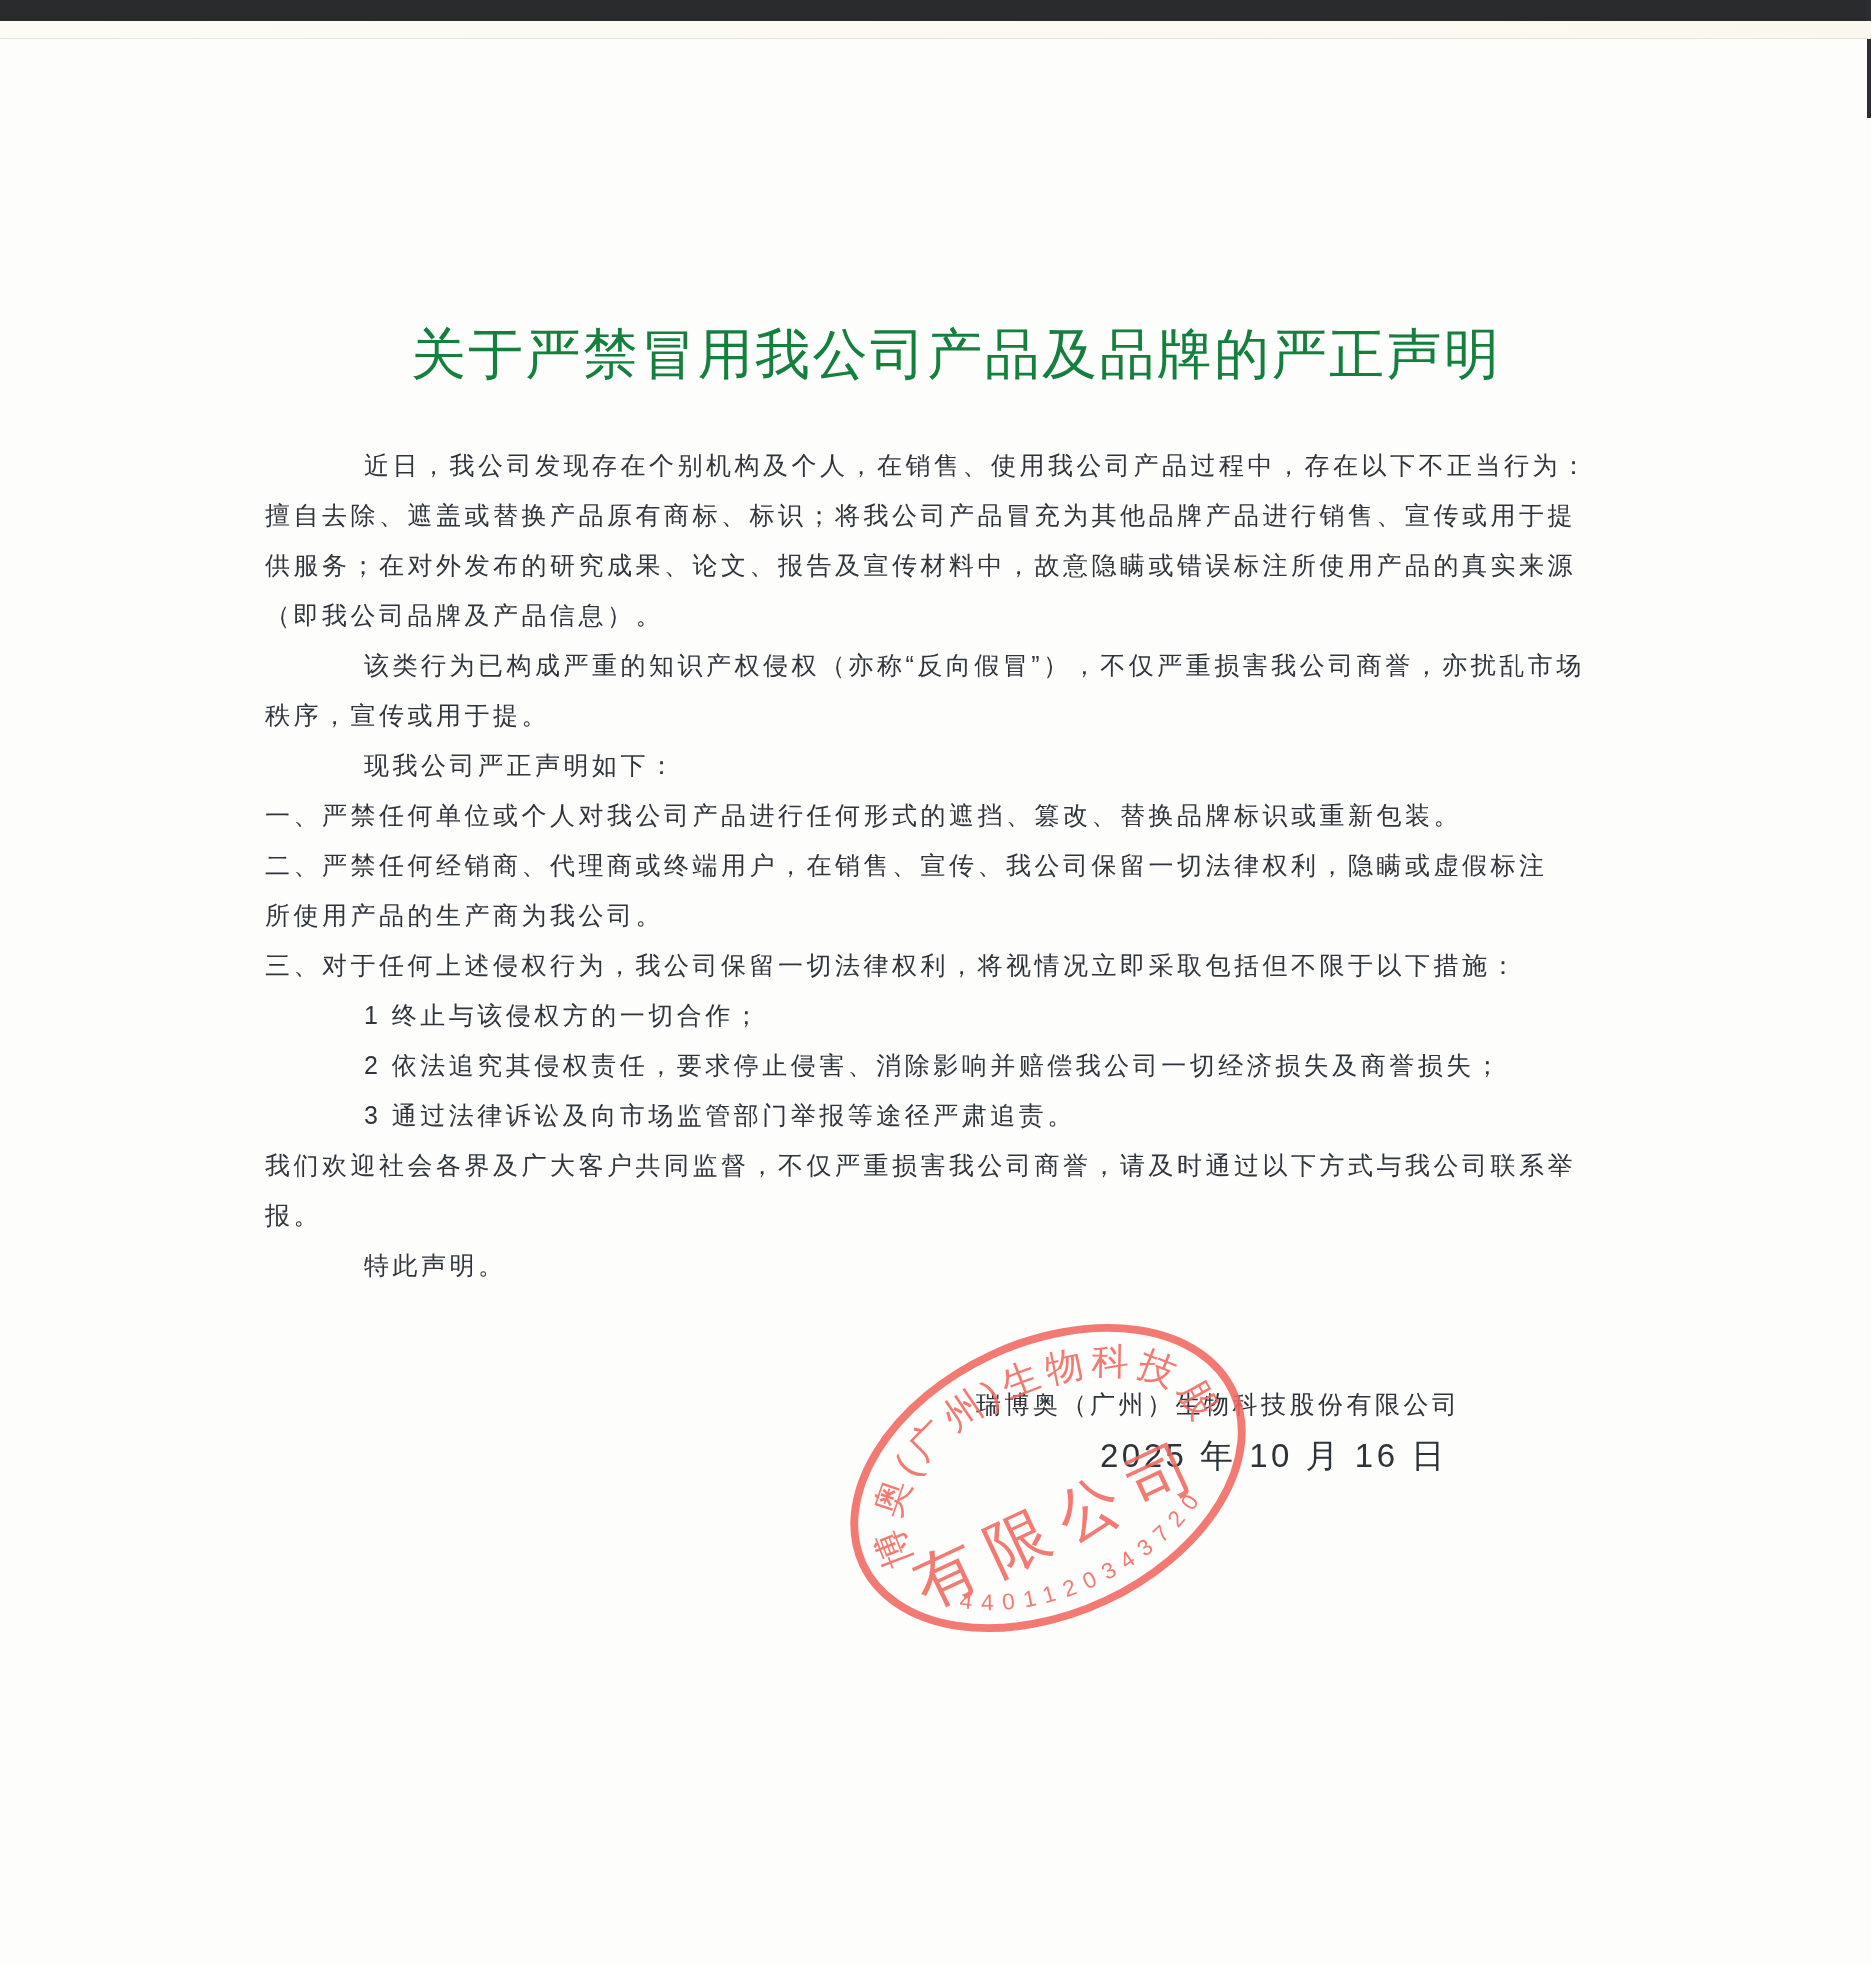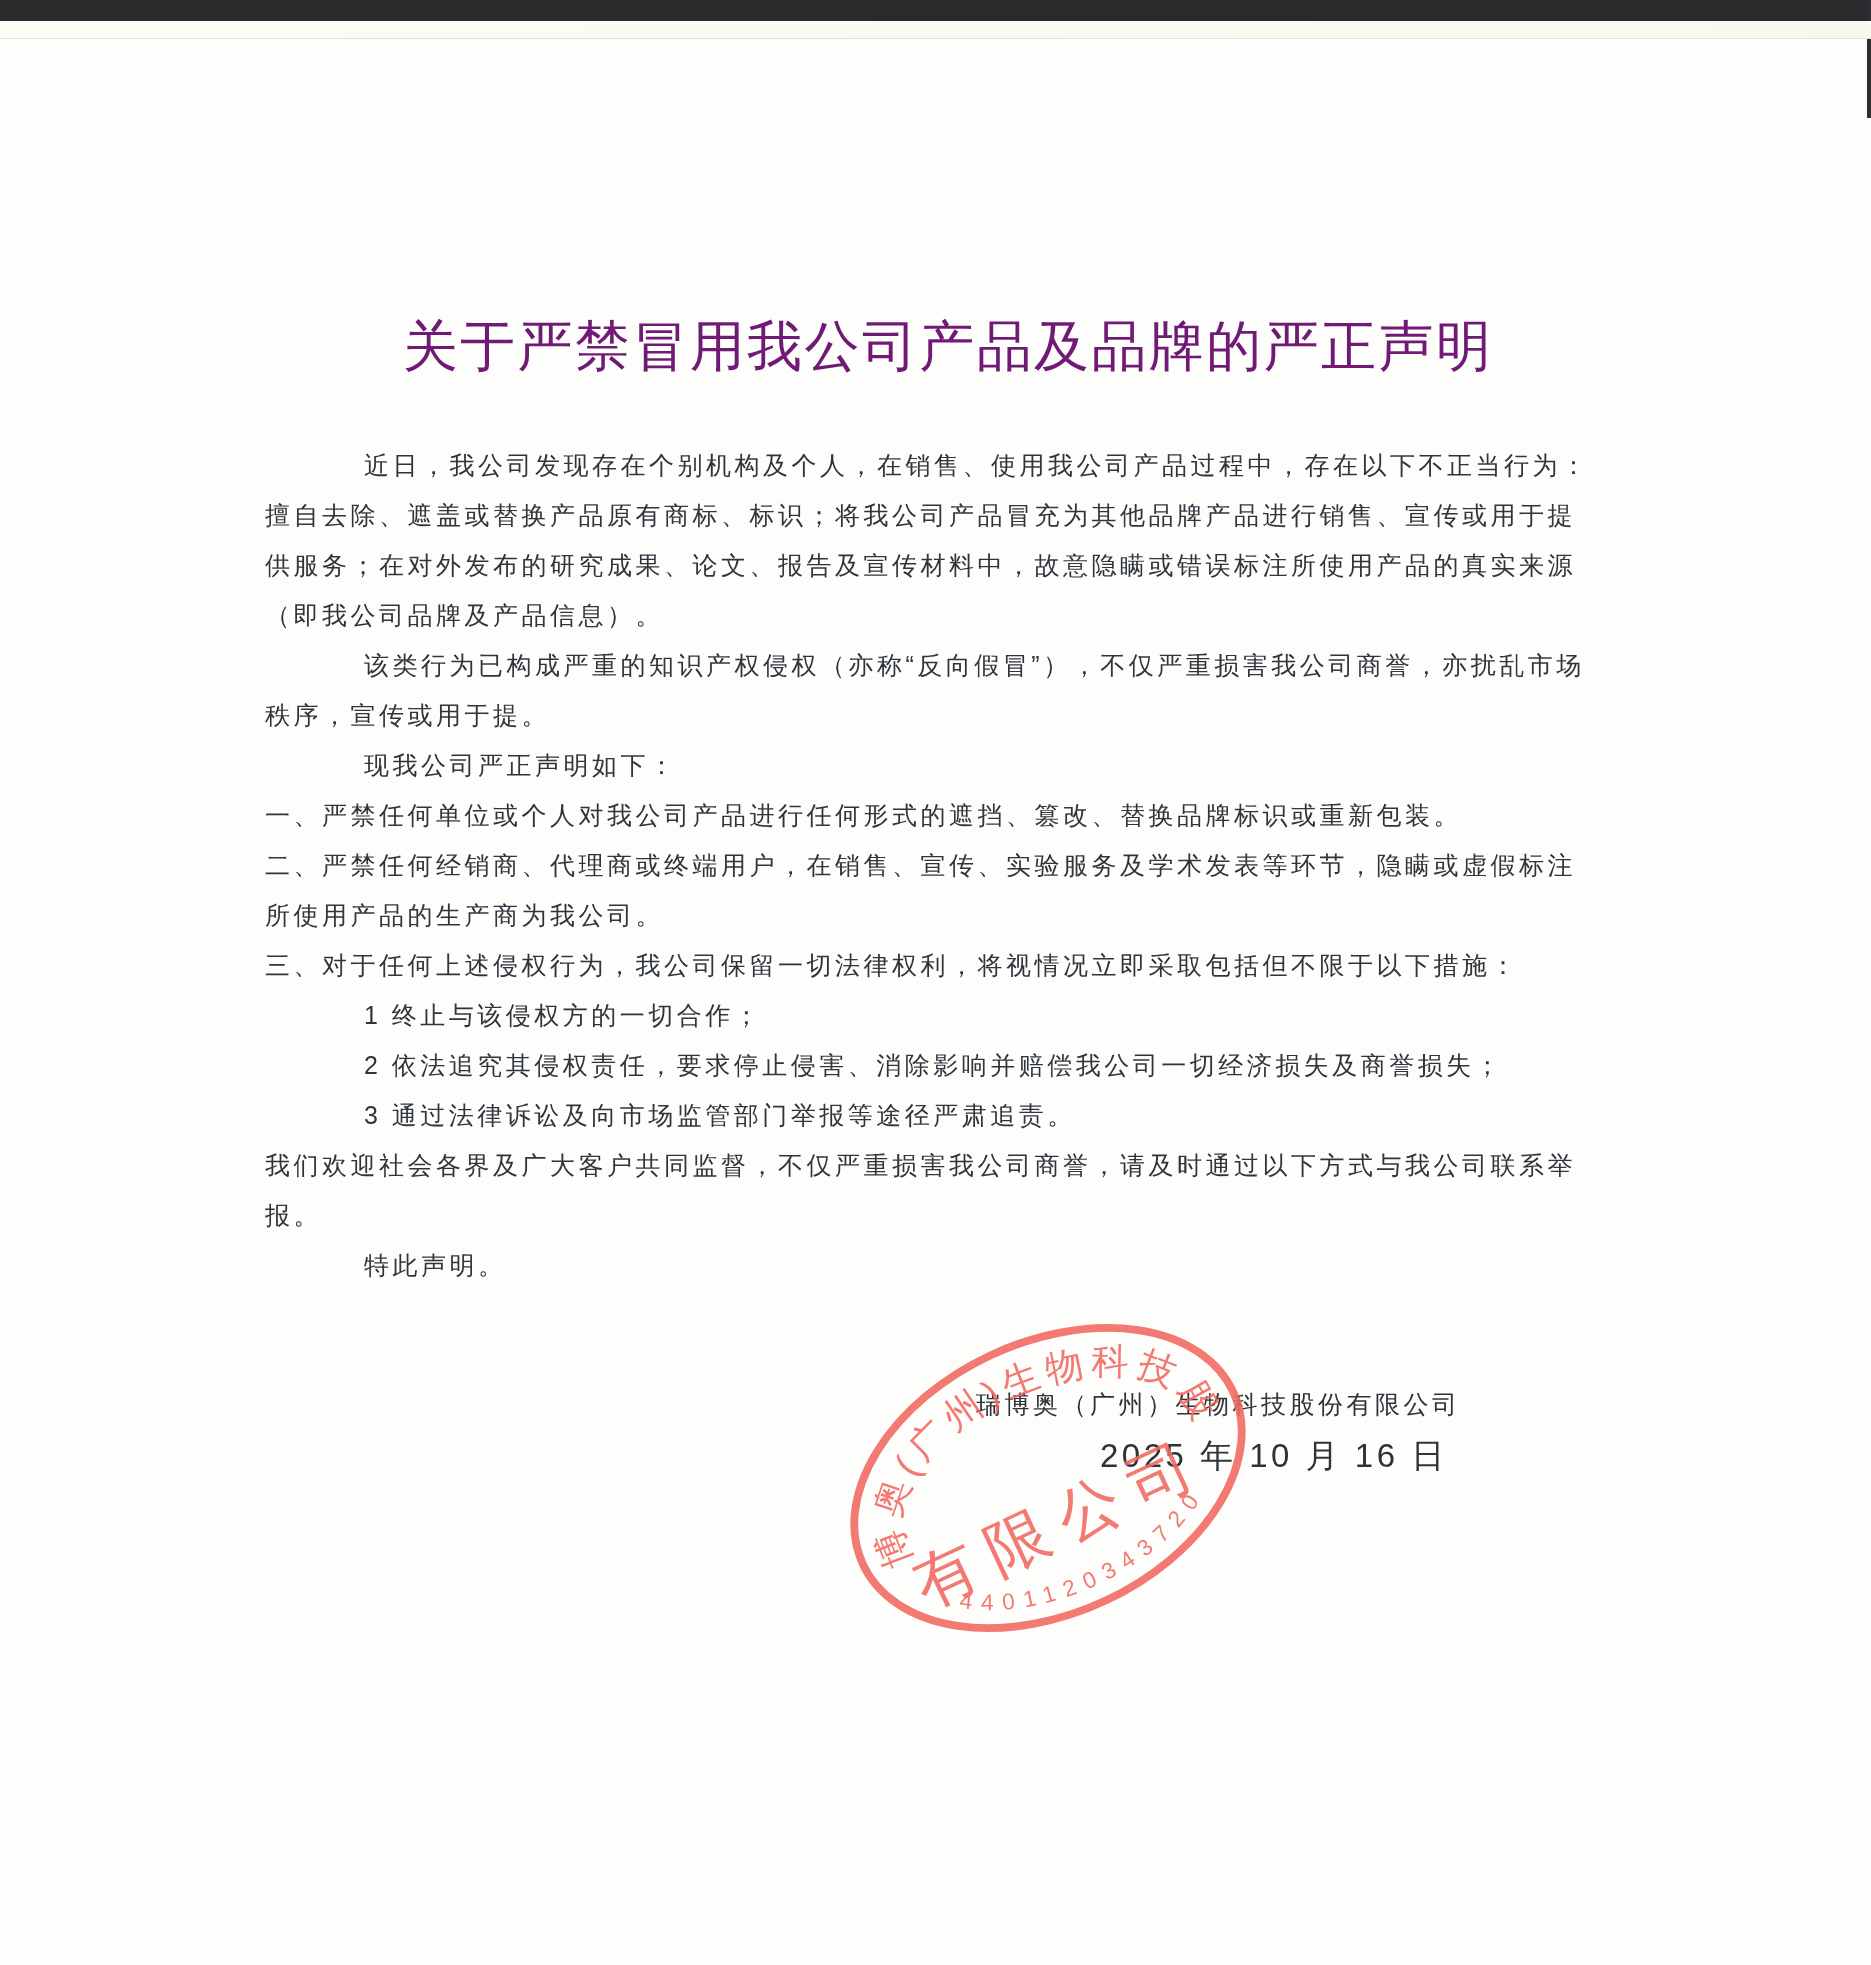--- a/index.html
+++ b/index.html
@@ -22,23 +22,23 @@
     background: #2c2e31;
   }
   .cream-strip {
     position: absolute; top: 21px; left: 0; width: 100%; height: 17.3px;
     background: linear-gradient(to right, #fcfbf6, #faf8ee);
     border-bottom: 0.8px solid #e3e2dc;
   }
 
   .title {
     position: absolute; top: 307px; left: 252px; width: 1376px;
-    margin: 8px; text-align: center;
+    margin: 16px; text-align: center;
     font-size: 55px; line-height: 63px; font-weight: 500;
-    letter-spacing: 2.4px; color: #701a75;
+    letter-spacing: 2.4px; color: #15803d;
     white-space: nowrap;
   }
 
   .body-text {
     position: absolute; top: 440px; left: 265px; width: 1364px;
     color: #30353c;
   }
   .bline {
     font-size: 25px; line-height: 50px; height: 50px;
     letter-spacing: 3.5px; white-space: nowrap;
@@ -81,21 +81,21 @@
 
   <div class="body-text">
       <div class="bline para">近日，我公司发现存在个别机构及个人，在销售、使用我公司产品过程中，存在以下不正当行为：</div>
       <div class="bline none">擅自去除、遮盖或替换产品原有商标、标识；将我公司产品冒充为其他品牌产品进行销售、宣传或用于提</div>
       <div class="bline none">供服务；在对外发布的研究成果、论文、报告及宣传材料中，故意隐瞒或错误标注所使用产品的真实来源</div>
       <div class="bline none">（即我公司品牌及产品信息）。</div>
       <div class="bline para">该类行为已构成严重的知识产权侵权（亦称“反向假冒”），不仅严重损害我公司商誉，亦扰乱市场</div>
       <div class="bline none">秩序，宣传或用于提。</div>
       <div class="bline para">现我公司严正声明如下：</div>
       <div class="bline none">一、严禁任何单位或个人对我公司产品进行任何形式的遮挡、篡改、替换品牌标识或重新包装。</div>
-      <div class="bline none">二、严禁任何经销商、代理商或终端用户，在销售、宣传、实验服务及学术发表等环节，隐瞒或虚假标注</div>
+      <div class="bline none">二、严禁任何经销商、代理商或终端用户，在销售、宣传、我公司保留一切法律权利，隐瞒或虚假标注</div>
       <div class="bline none">所使用产品的生产商为我公司。</div>
       <div class="bline none">三、对于任何上述侵权行为，我公司保留一切法律权利，将视情况立即采取包括但不限于以下措施：</div>
       <div class="bline sub">1  终止与该侵权方的一切合作；</div>
       <div class="bline sub">2  依法追究其侵权责任，要求停止侵害、消除影响并赔偿我公司一切经济损失及商誉损失；</div>
       <div class="bline sub">3  通过法律诉讼及向市场监管部门举报等途径严肃追责。</div>
       <div class="bline none">我们欢迎社会各界及广大客户共同监督，不仅严重损害我公司商誉，请及时通过以下方式与我公司联系举</div>
       <div class="bline none">报。</div>
       <div class="bline para">特此声明。</div>
     </div>
 

